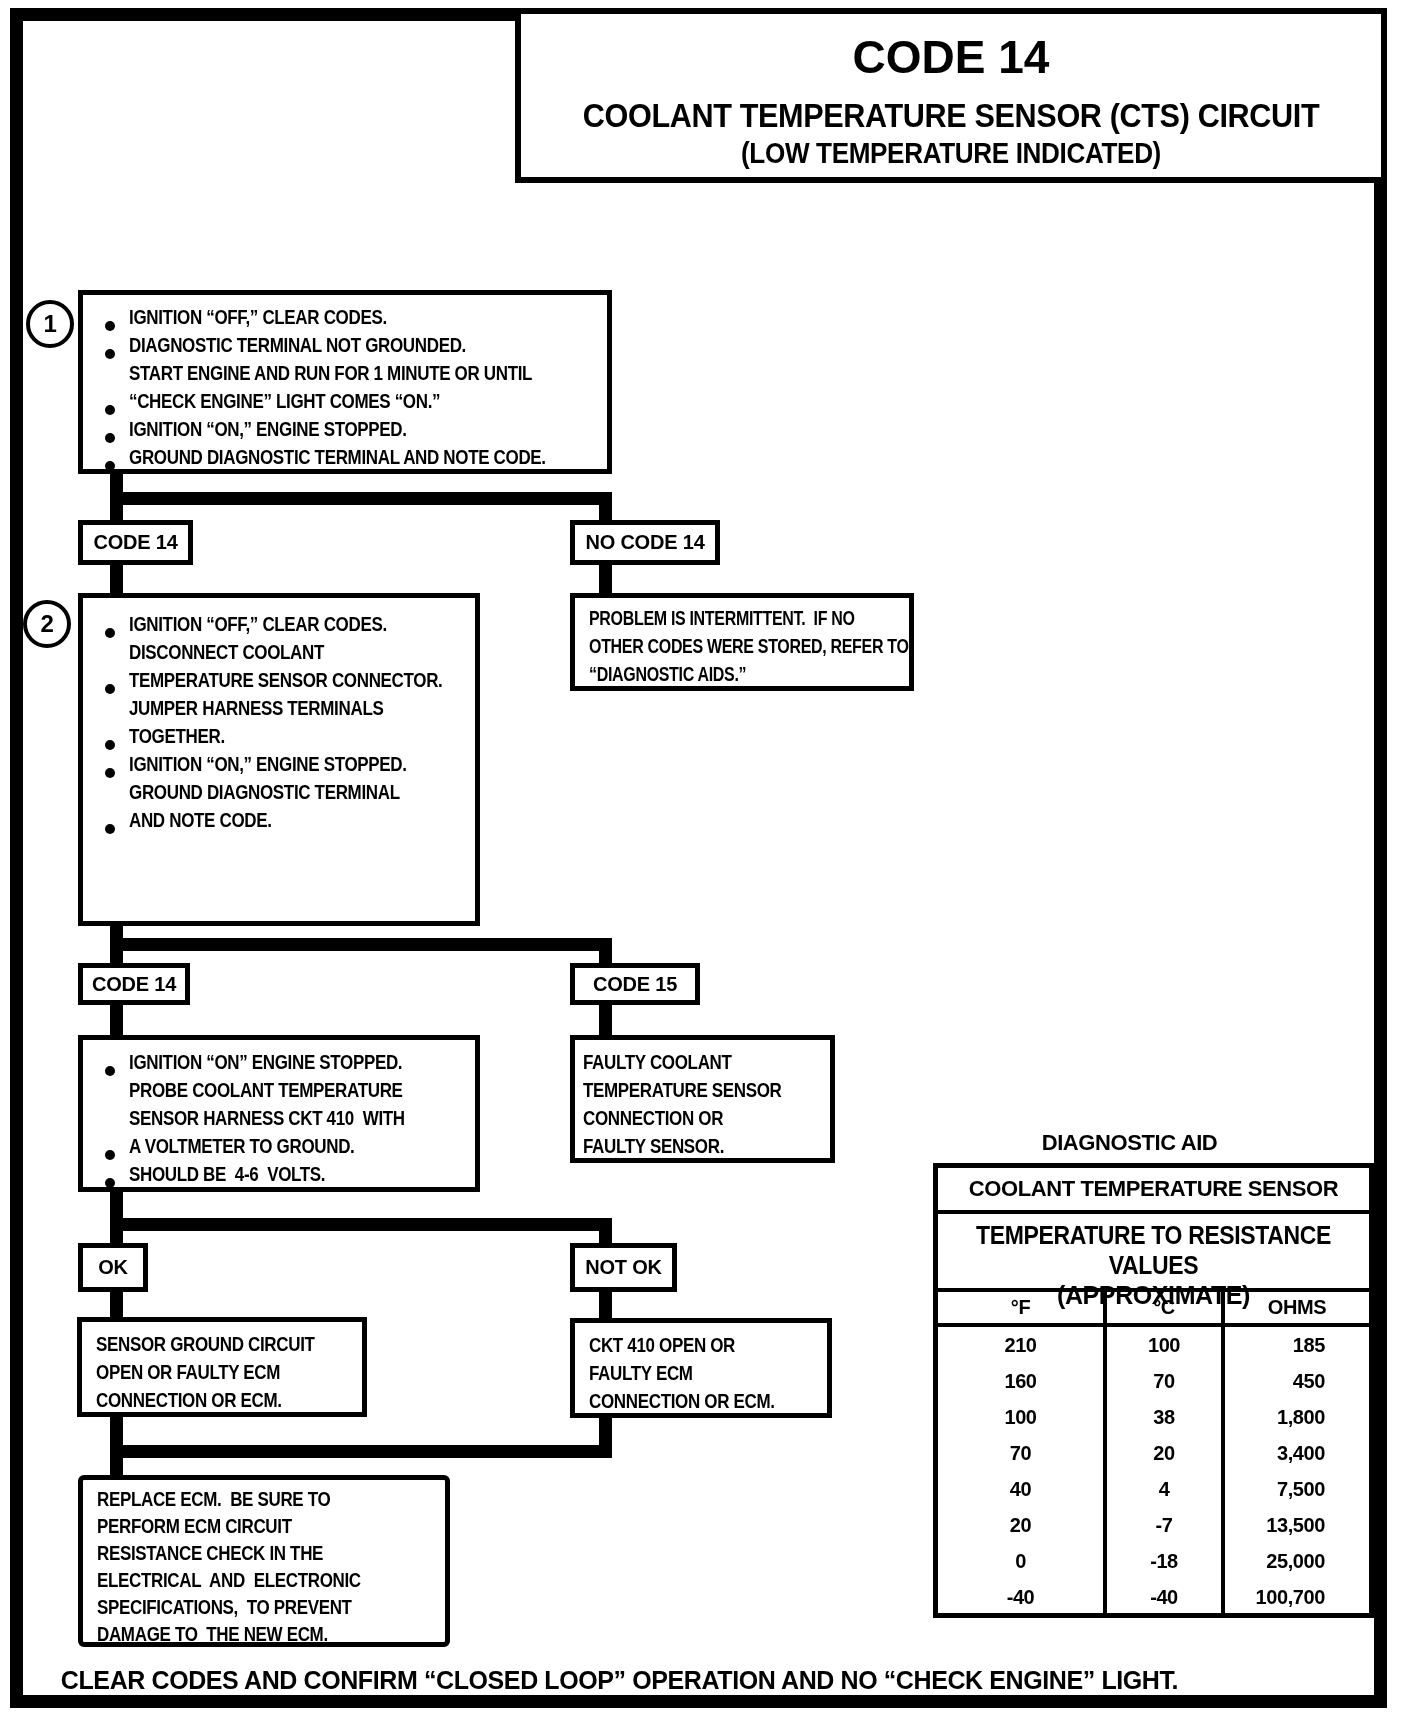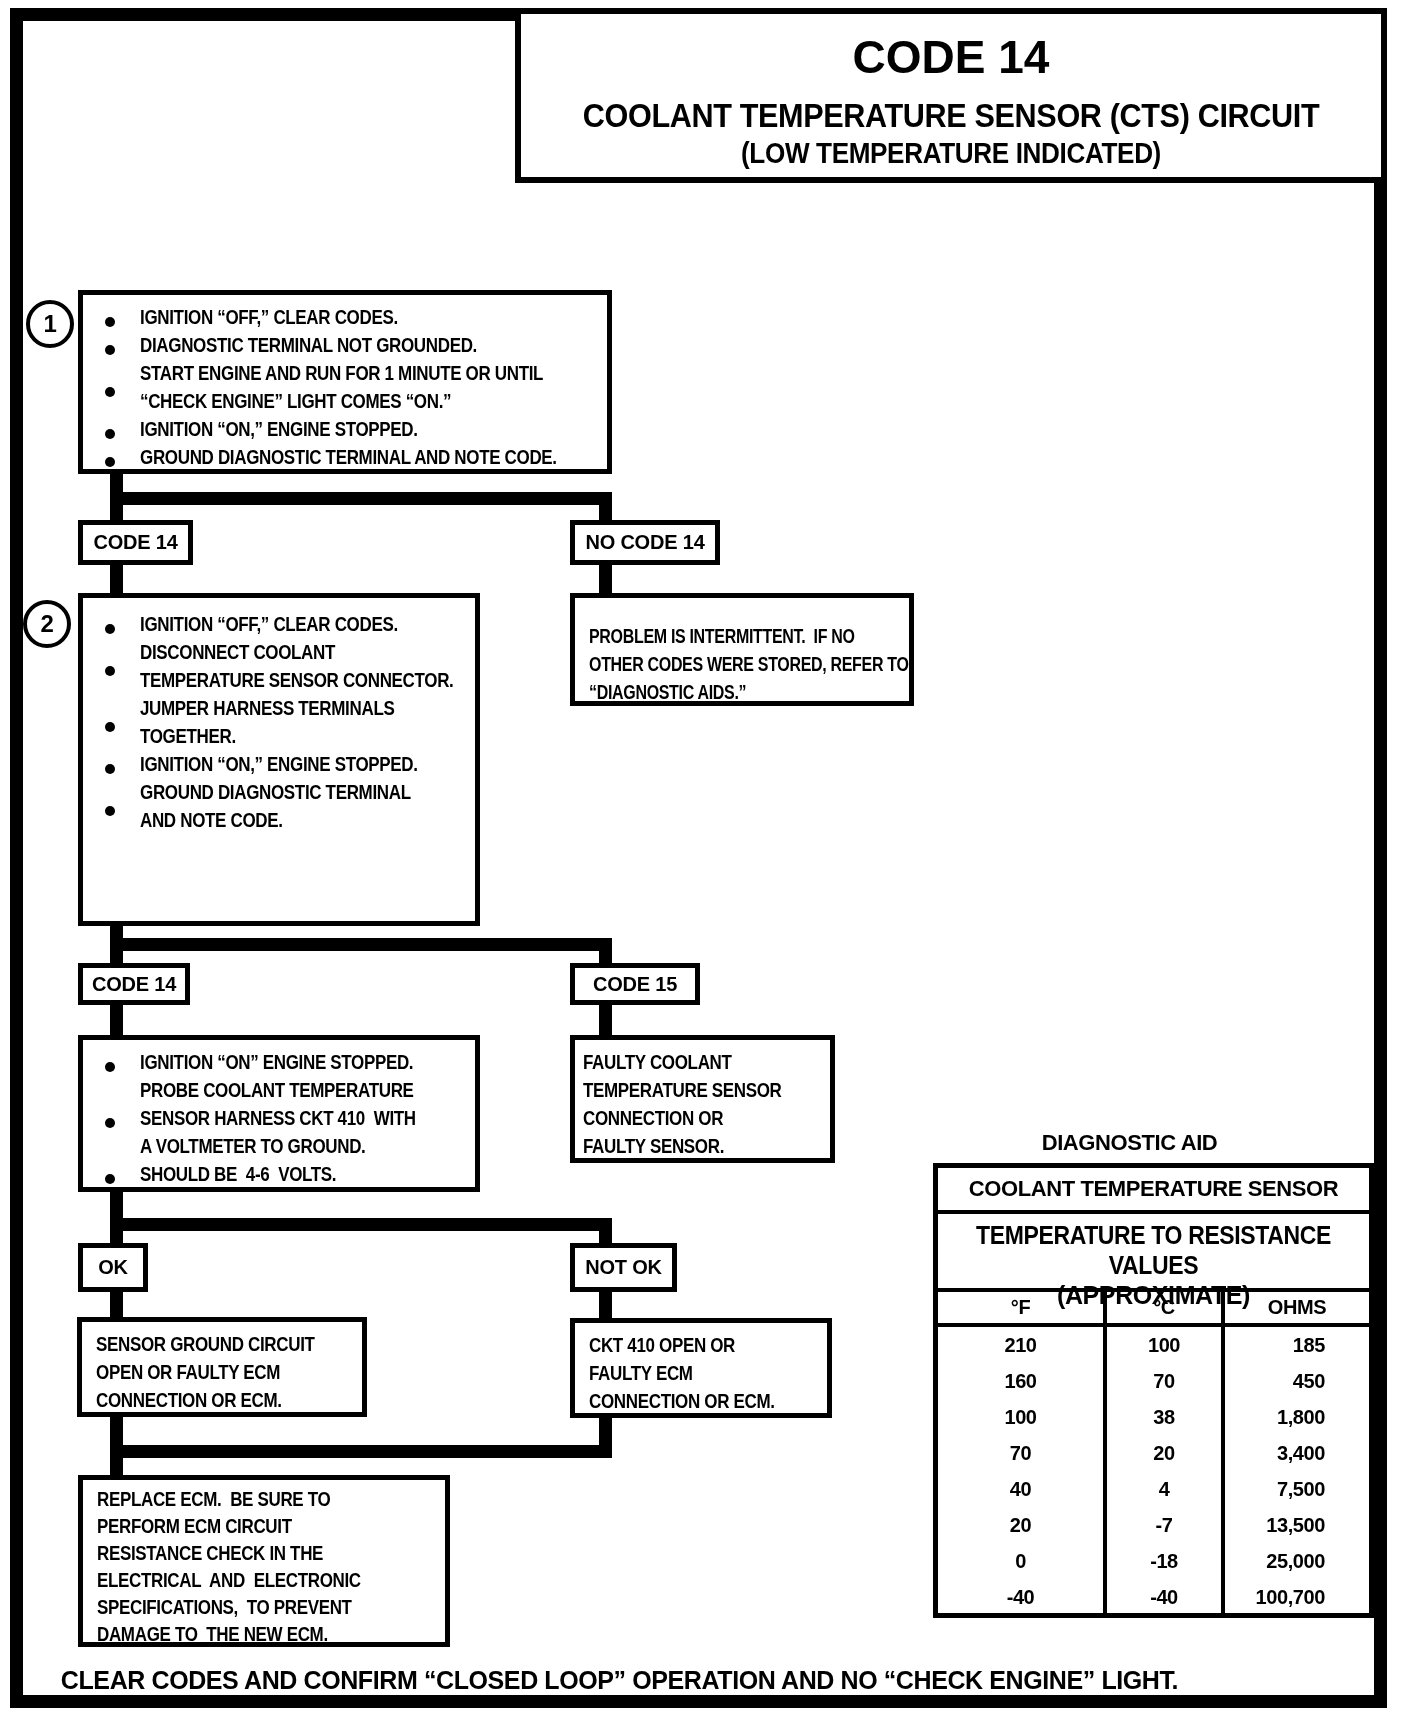--- a/index.html
+++ b/index.html
@@ -14,21 +14,21 @@
   .t3{font-size:29px;margin-top:2px;white-space:pre;}
   .sqc90{transform:scaleX(0.90);transform-origin:center;}
   .sqc92{transform:scaleX(0.92);transform-origin:center;display:inline-block;}
   .circle{position:absolute;width:48px;height:48px;border:4px solid #000;border-radius:50%;
         box-sizing:border-box;display:flex;align-items:center;justify-content:center;
         font-size:24px;background:#fff;}
   .box{position:absolute;border:5px solid #000;box-sizing:border-box;background:#fff;
         font-size:20px;line-height:28px;padding:8px 14px;}
   .lbl{position:absolute;border:5px solid #000;box-sizing:border-box;background:#fff;
         display:flex;align-items:center;justify-content:center;font-size:20px;letter-spacing:-0.2px;}
-  .bullet-row{display:flex;align-items:center;gap:11px;}
+  .bullet-row{display:flex;align-items:flex-end;}
   .dot{width:10px;height:10px;border-radius:50%;background:#000;margin:9px 14px 0 8px;flex:0 0 10px;}
   .bt{white-space:pre;display:inline-block;transform:scaleX(0.85);transform-origin:left top;}
   .sq80{transform:scaleX(0.80);}
   .sq85{transform:scaleX(0.85);}
   .vline,.hline{position:absolute;background:#000;}
   .vline{width:13px;}
   .hline{height:13px;}
   .da-heading{position:absolute;left:909px;top:1130px;width:441px;text-align:center;font-size:22px;}
   .da-table{position:absolute;left:909px;top:1163px;width:441px;height:455px;
         border:5px solid #000;box-sizing:border-box;background:#fff;margin-left:24px;}
@@ -87,21 +87,21 @@
   <div class="vline" style="left:110px;top:472px;height:48px;"></div>
   <div class="hline" style="left:110px;top:492px;width:502px;"></div>
   <div class="vline" style="left:599px;top:505px;height:15px;"></div>
 
   <div class="lbl" style="left:78px;top:520px;width:115px;height:45px;">CODE 14</div>
   <div class="lbl" style="left:570px;top:520px;width:150px;height:45px;text-align:center;">NO CODE 14</div>
 
   <div class="vline" style="left:110px;top:565px;height:28px;"></div>
   <div class="vline" style="left:599px;top:565px;height:28px;"></div>
 
-  <div class="box" style="left:570px;top:593px;width:344px;height:113px;padding-top:24px;">
+  <div class="box" style="left:570px;top:593px;width:344px;height:98px;padding-top:6px;">
     <span class="bt sq80">PROBLEM IS INTERMITTENT.  IF NO
 OTHER CODES WERE STORED, REFER TO
 “DIAGNOSTIC AIDS.”</span>
   </div>
 
   <div class="circle" style="left:23px;top:600px;">
     <span>2</span>
   </div>
   <div class="box" style="left:78px;top:593px;width:402px;height:333px;padding-top:12px;">
       <div class="bullet-row">
@@ -181,21 +181,21 @@
   <div class="box" style="left:570px;top:1318px;width:262px;height:100px;">
     <span class="bt sq85">CKT 410 OPEN OR
 FAULTY ECM
 CONNECTION OR ECM.</span>
   </div>
 
   <div class="vline" style="left:110px;top:1417px;height:58px;"></div>
   <div class="vline" style="left:599px;top:1418px;height:40px;"></div>
   <div class="hline" style="left:110px;top:1445px;width:502px;"></div>
 
-  <div class="box" style="left:78px;top:1475px;width:372px;height:172px;line-height:27px;padding-top:6px;">
+  <div class="box" style="left:78px;top:1475px;width:372px;height:172px;line-height:27px;padding-top:6px;border-radius:6px;">
     <span class="bt sq85">REPLACE ECM.  BE SURE TO
 PERFORM ECM CIRCUIT
 RESISTANCE CHECK IN THE
 ELECTRICAL  AND  ELECTRONIC
 SPECIFICATIONS,  TO PREVENT
 DAMAGE TO  THE NEW ECM.</span>
   </div>
 
   <div class="da-heading">DIAGNOSTIC AID</div>
   <div class="da-table">

